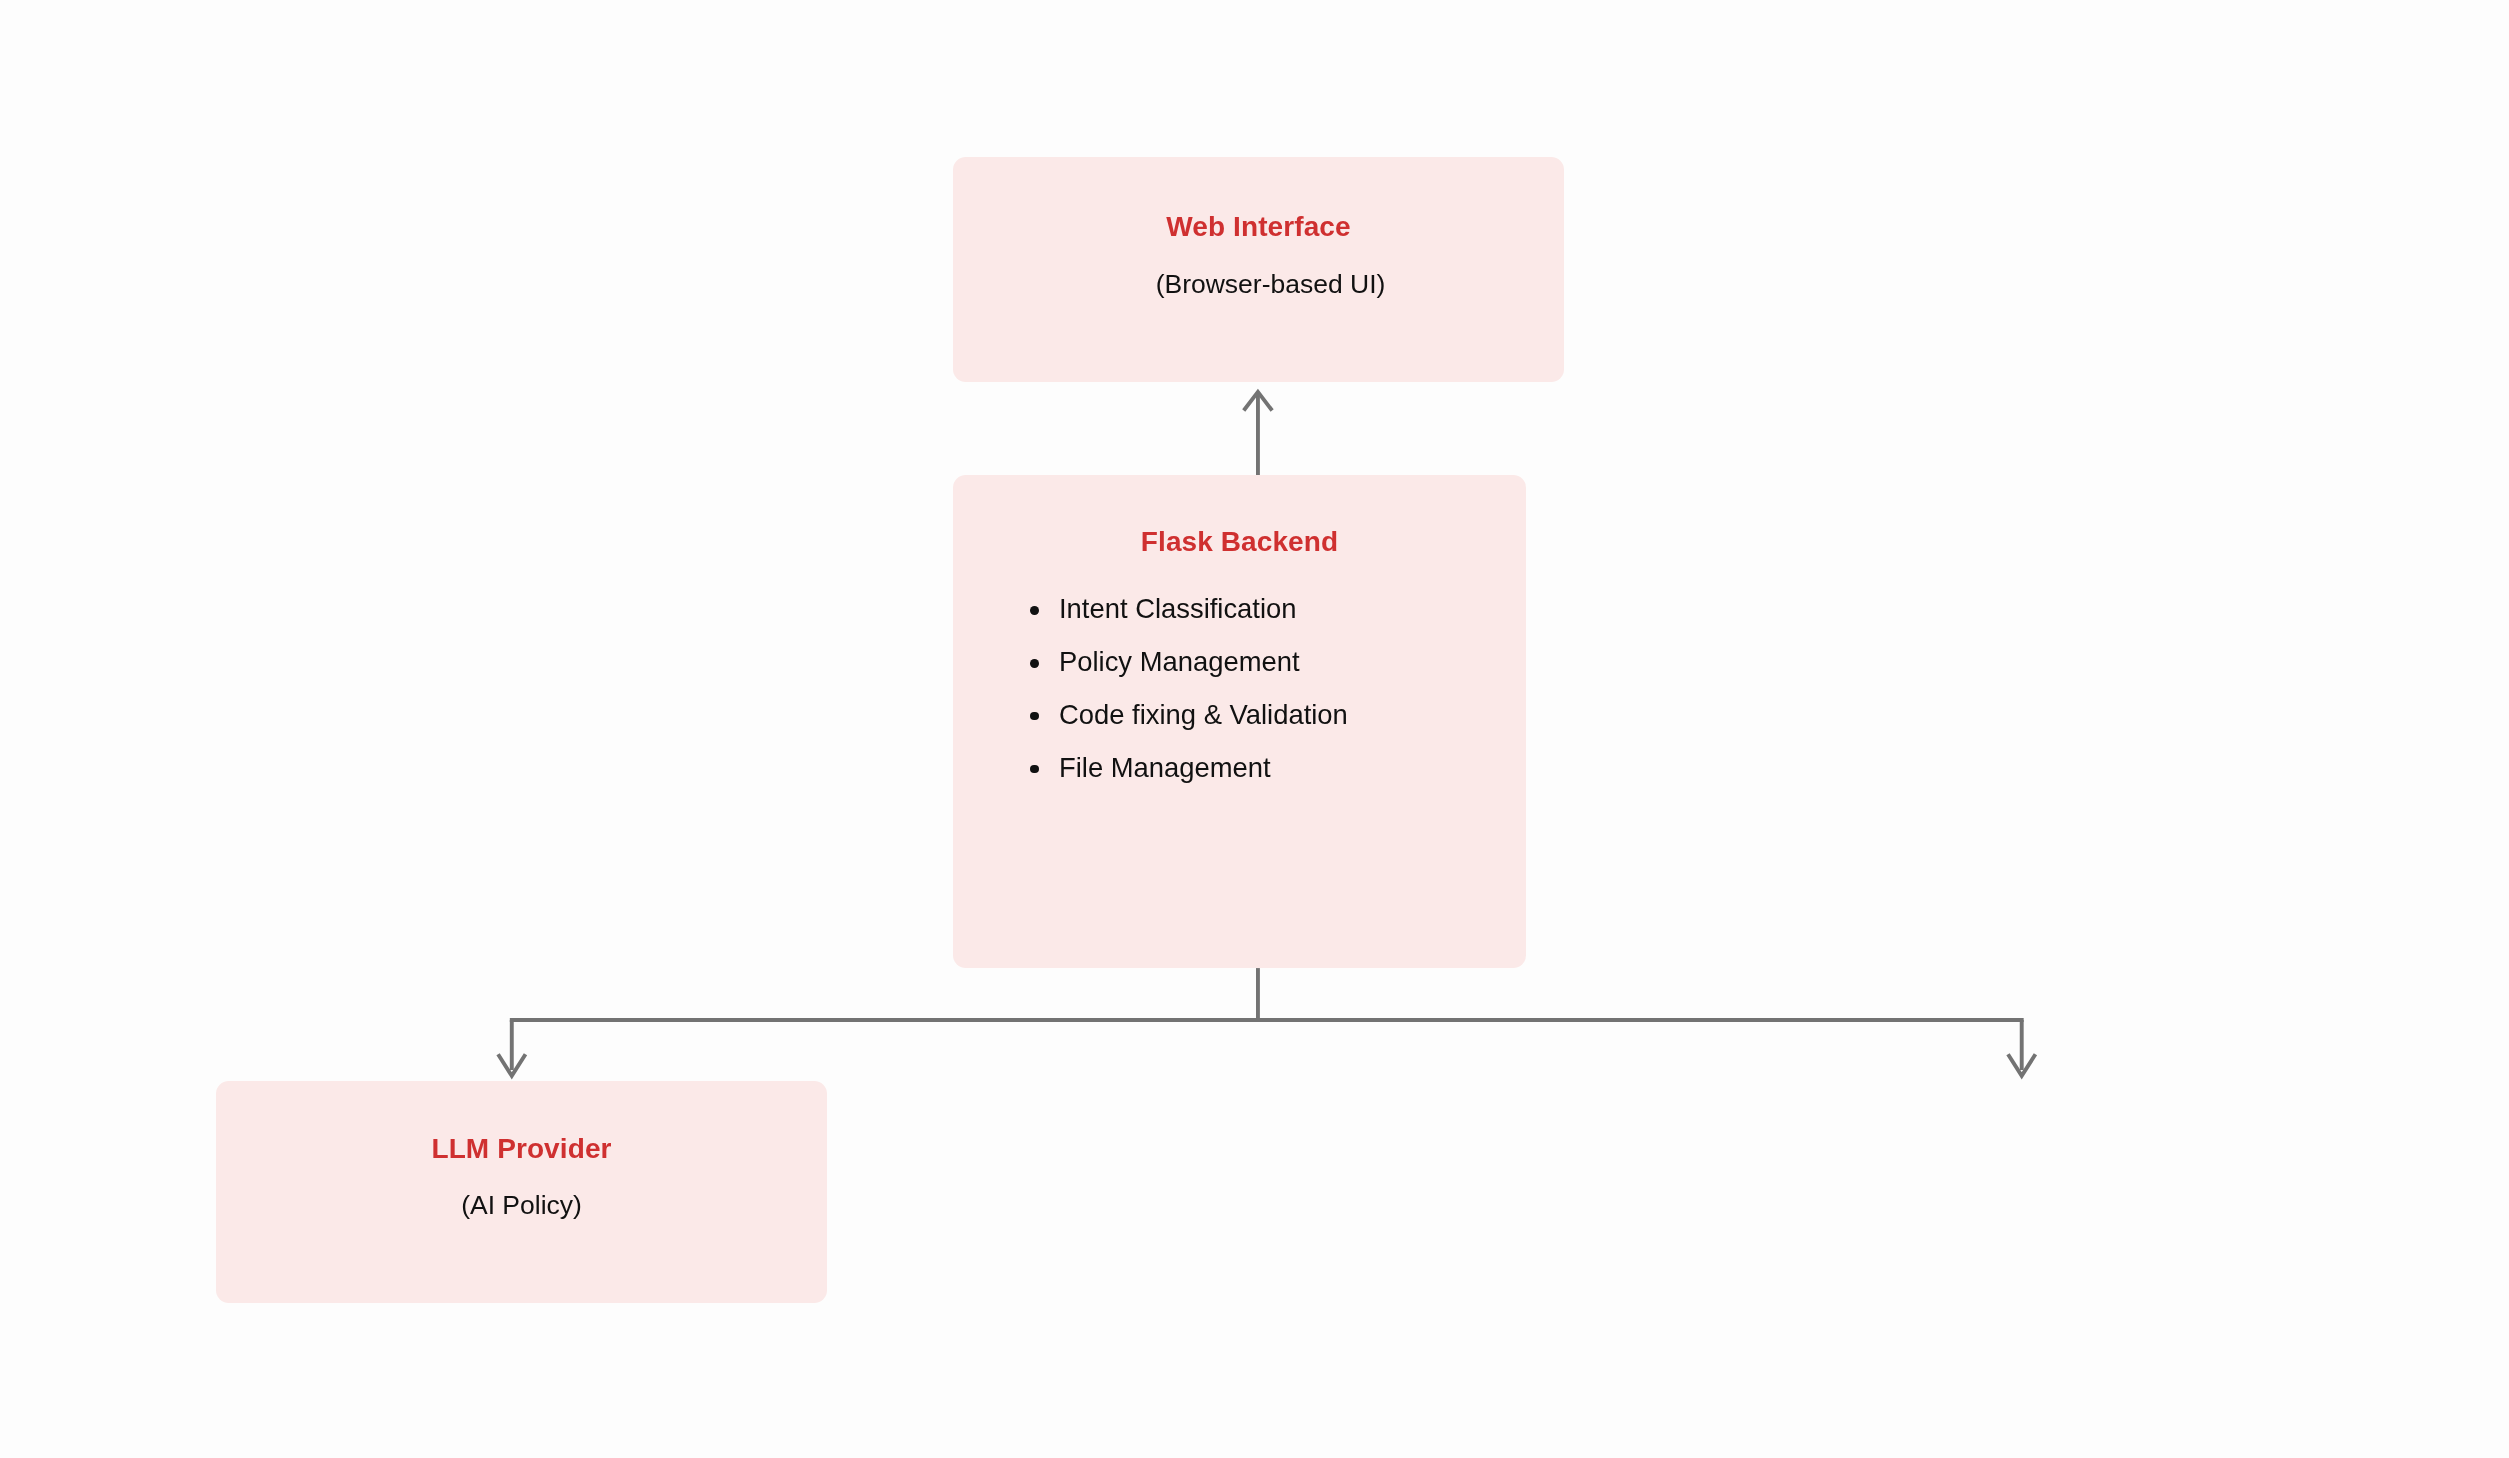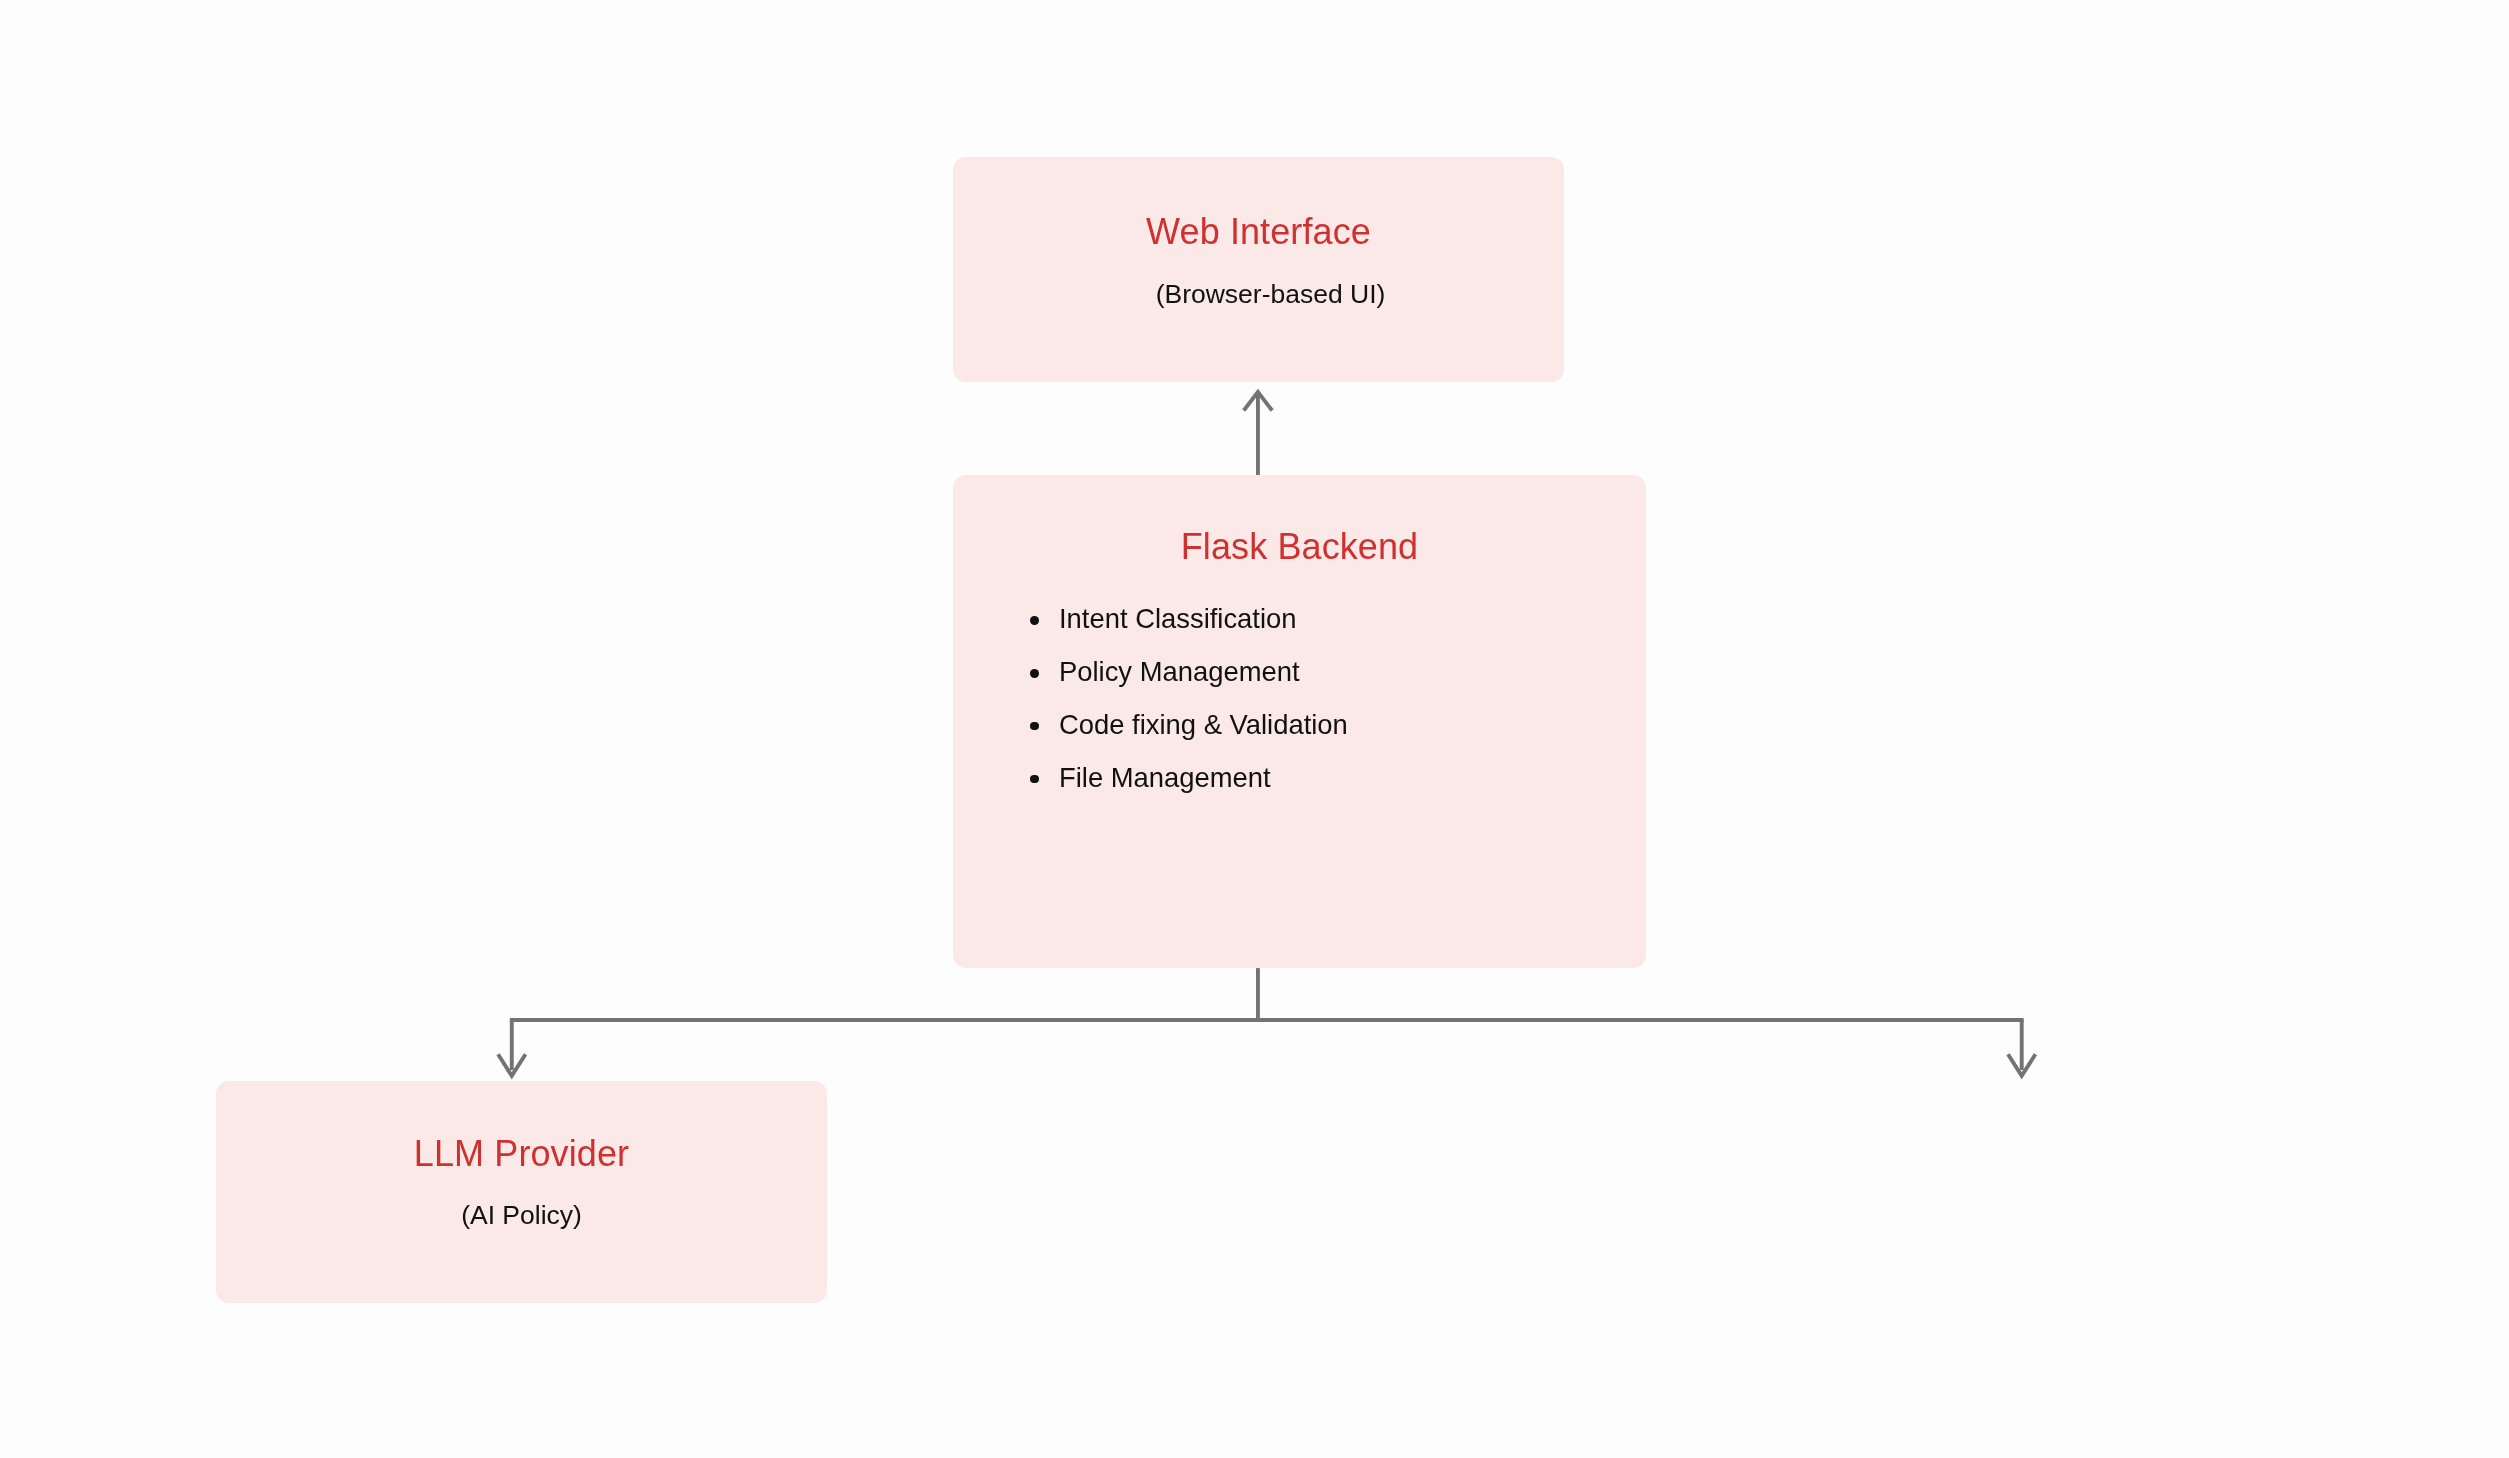--- a/index.html
+++ b/index.html
@@ -36,22 +36,22 @@
     box-sizing: border-box;
     background: #fbe9e8;
     border-radius: 12.7px;
     z-index: 2;
     display: flex;
     flex-direction: column;
     align-items: center;
   }
   .node-title {
     color: #cf3030;
-    font-size: 36px;
-    font-weight: 400;
+    font-size: 28px;
+    font-weight: 700;
     letter-spacing: 0.1px;
     white-space: nowrap;
     text-align: center;
   }
   .node-subtitle {
     color: #111111;
     font-size: 26.5px;
     font-weight: 400;
     white-space: nowrap;
     text-align: center;
@@ -68,21 +68,21 @@
   }
   #node-web-interface .node-subtitle {
     margin-top: 25.5px;
     margin-left: 24px;
   }
 
   
   #node-flask-backend {
     left: 953px;
     top: 475px;
-    width: 693px;
+    width: 573px;
     height: 493px;
     justify-content: flex-start;
     padding-top: 51px;
     align-items: stretch;
   }
   #node-flask-backend .node-title {
     align-self: center;
   }
   .feature-list {
     list-style: none;

